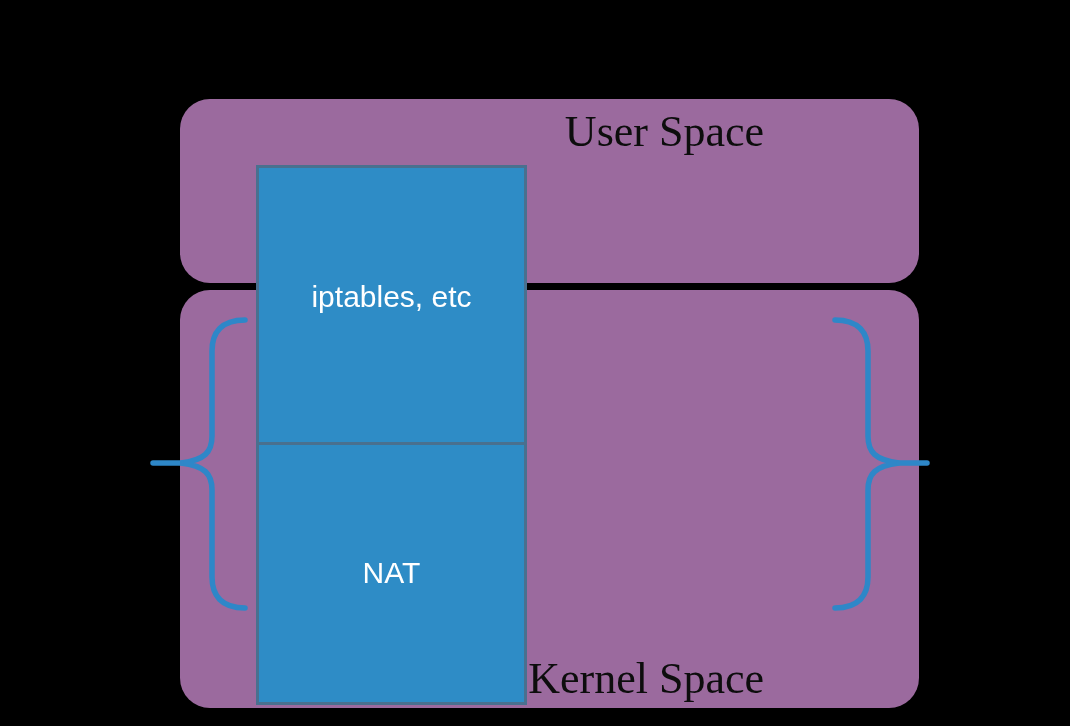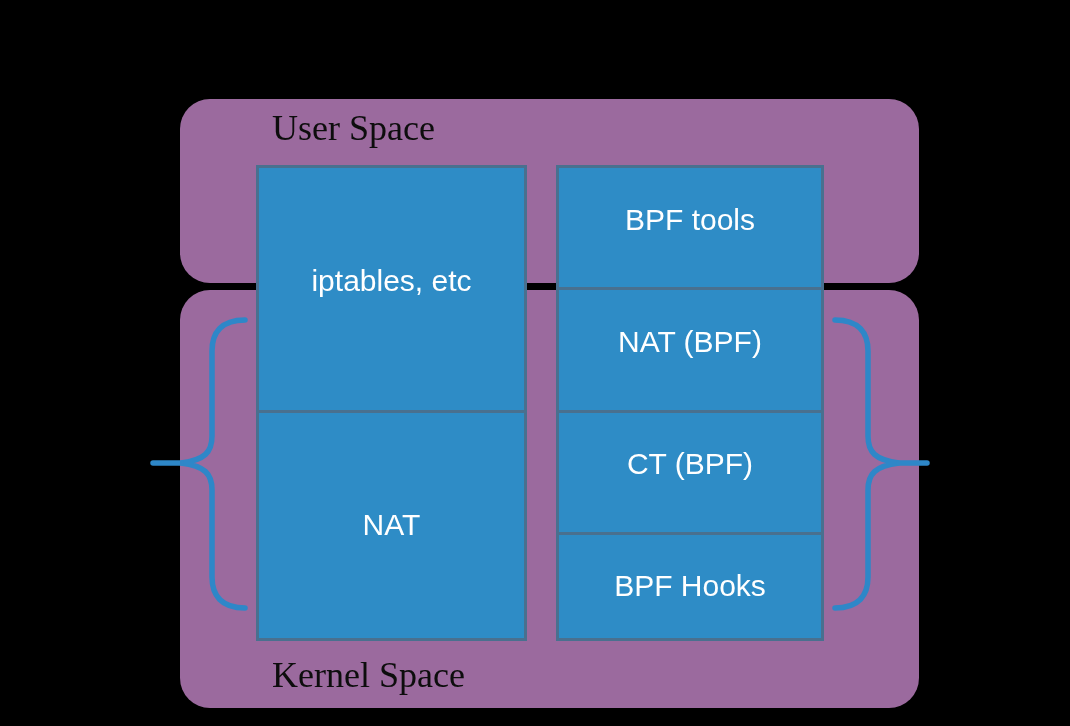--- a/index.html
+++ b/index.html
@@ -25,35 +25,35 @@
     position: absolute;
     left: 180px;
     width: 739px;
     background: var(--space-fill);
     border-radius: 30px;
   }
   .user-space { top: 99px;  height: 184px; }
   .kernel-space { top: 290px; height: 418px; }
   .space-label {
     position: absolute;
-    left: 272px;
+    left: 304px;
     width: 460px;
-    text-align: left;
+    text-align: right;
     font-family: "Liberation Serif", serif;
-    font-size: 36px;
+    font-size: 44px;
     line-height: 1;
     color: var(--label-text);
     white-space: nowrap;
   }
   .user-space-label { top: 110px; }
   .kernel-space-label { top: 657px; }
   .column {
     position: absolute;
     top: 165px;
-    height: 476px;
+    height: 540px;
     display: flex;
     flex-direction: column;
     border: 3px solid var(--box-border);
     background: var(--box-fill);
   }
   .column-left  { left: 256px; width: 271px; }
   .column-right { left: 556px; width: 268px; }
   .cell {
     flex: 1;
     display: flex;
@@ -82,26 +82,20 @@
   <div class="space-rect kernel-space"></div>
 
   <div class="space-label user-space-label">User Space</div>
   <div class="space-label kernel-space-label">Kernel Space</div>
 
   <div class="column column-left">
     <div class="cell">iptables, etc</div>
     <div class="cell">NAT</div>
   </div>
 
-  <div class="column column-right">
-    <div class="cell">BPF tools</div>
-    <div class="cell">NAT (BPF)</div>
-    <div class="cell">CT (BPF)</div>
-    <div class="cell">BPF Hooks</div>
-  </div>
 
   <svg class="brace-layer" viewBox="0 0 1070 726" xmlns="http://www.w3.org/2000/svg">
     <g fill="none" stroke="var(--brace-stroke)" stroke-width="5.5" stroke-linecap="round">
       <path d="M 245 320
                C 221 320, 212 333, 212 351
                L 212 436
                C 212 452, 205 460, 181 463
                C 205 466, 212 474, 212 490
                L 212 577
                C 212 595, 221 608, 245 608"></path>

